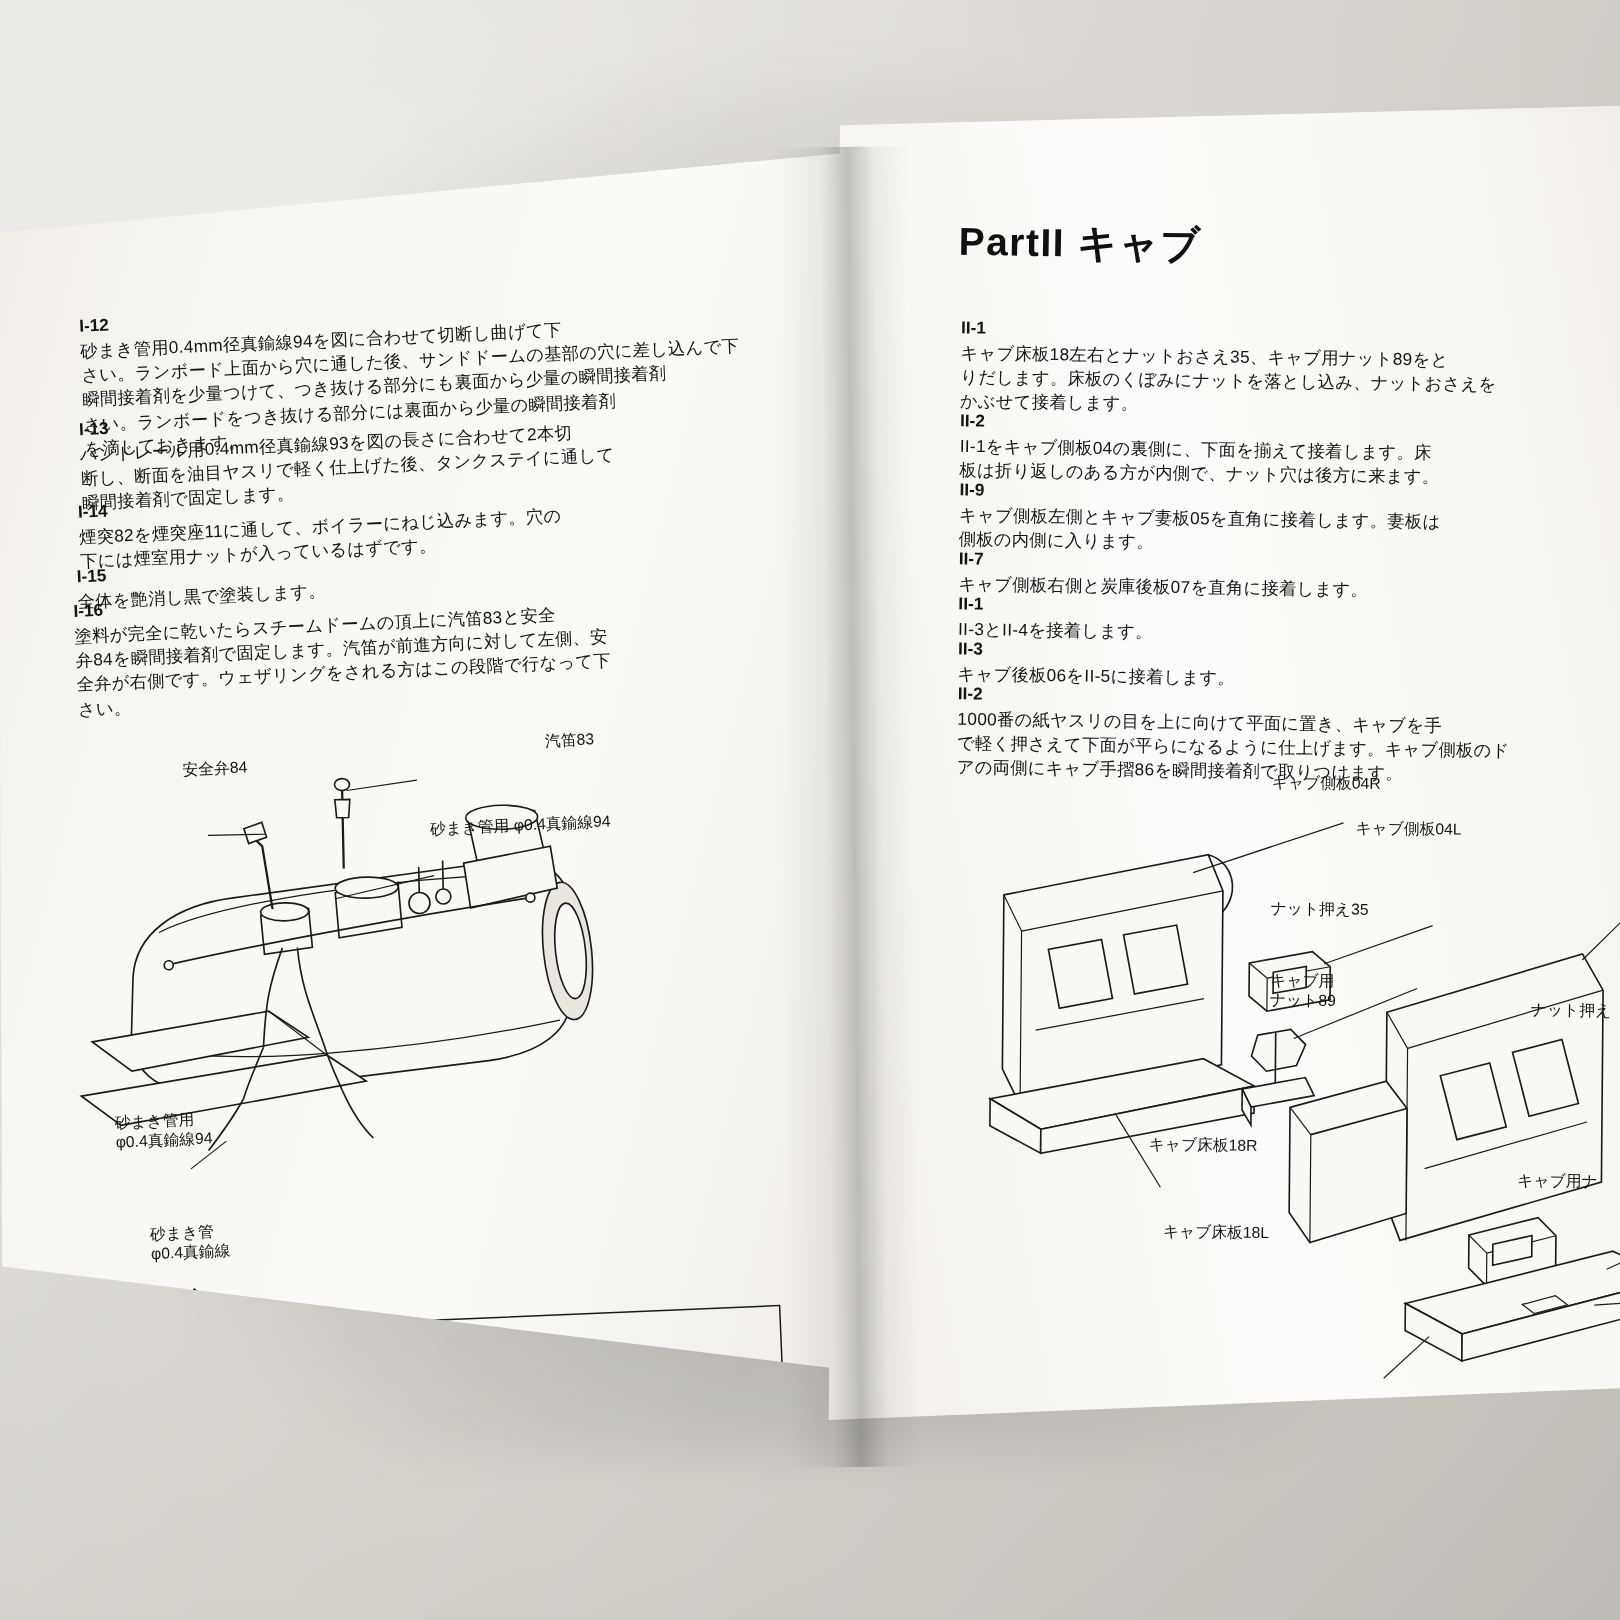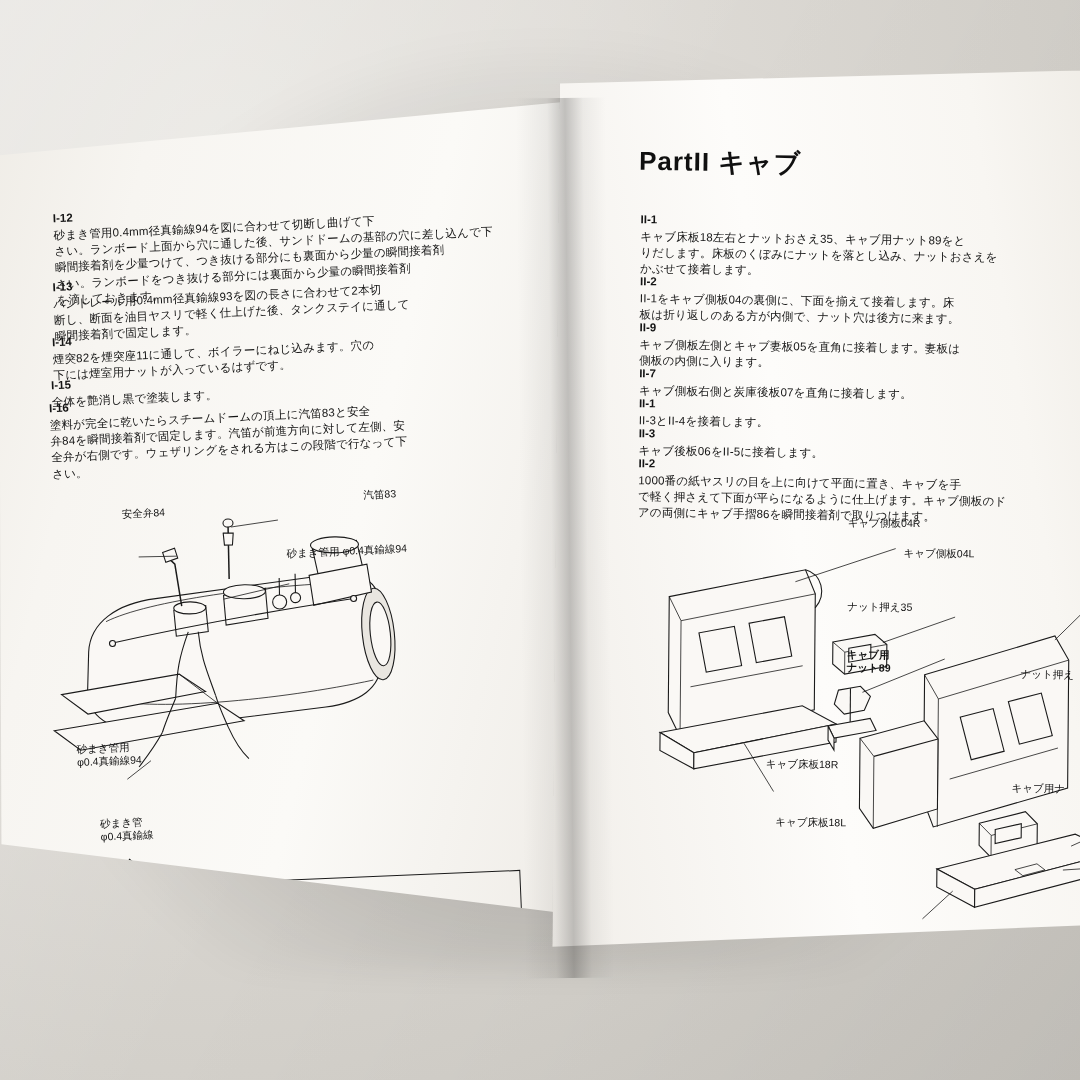--- a/index.html
+++ b/index.html
@@ -335,21 +335,21 @@
         <path class="leader" d="M238 154 L320 120"></path>
         <path class="leader" d="M120 206 L150 254"></path>
         <path class="leader" d="M330 352 L300 380"></path>
         <path class="leader" d="M448 306 L500 282"></path>
         <path class="leader" d="M440 330 L494 326"></path>
       </svg>
 
       <div class="cap r-para" style="left:292px;top:448px;">キャブ側板04R</div>
       <div class="cap r-para" style="left:348px;top:478px;">キャブ側板04L</div>
       <div class="cap r-para" style="left:292px;top:532px;">ナット押え35</div>
-      <div class="cap r-para" style="left:292px;top:580px;font-weight:bold;">キャブ用
+      <div class="cap r-para" style="left:292px;top:580px;">キャブ用
 ナット89</div>
       <div class="cap r-para" style="left:466px;top:598px;text-align:right;">ナット押え</div>
       <div class="cap r-para" style="left:458px;top:712px;text-align:center;">キャブ用ナ</div>
       <div class="cap r-para" style="left:212px;top:690px;">キャブ床板18R</div>
       <div class="cap r-para" style="left:222px;top:748px;">キャブ床板18L</div>
 
     </div>
   </div>
 
   <div id="gutter"></div>

